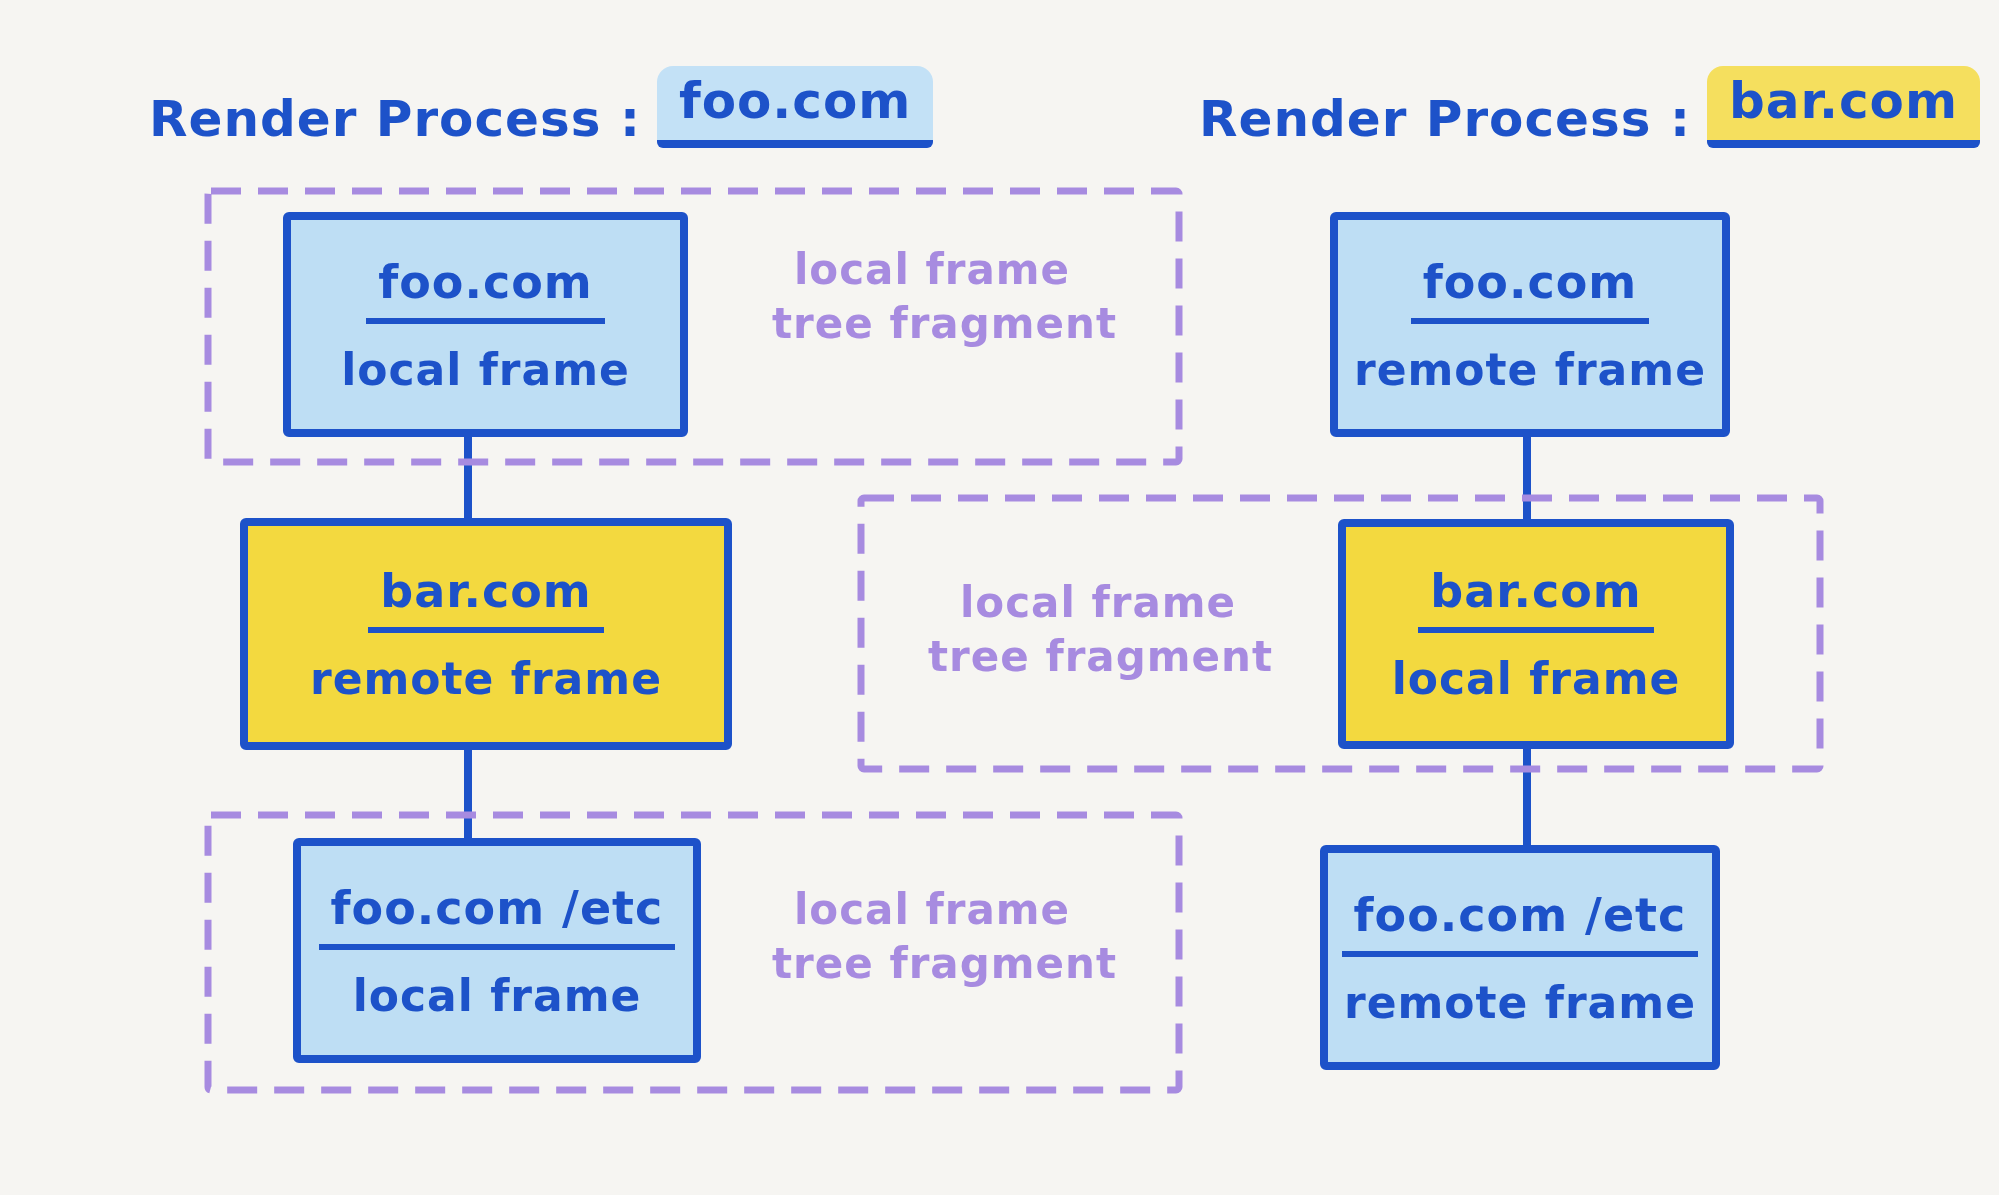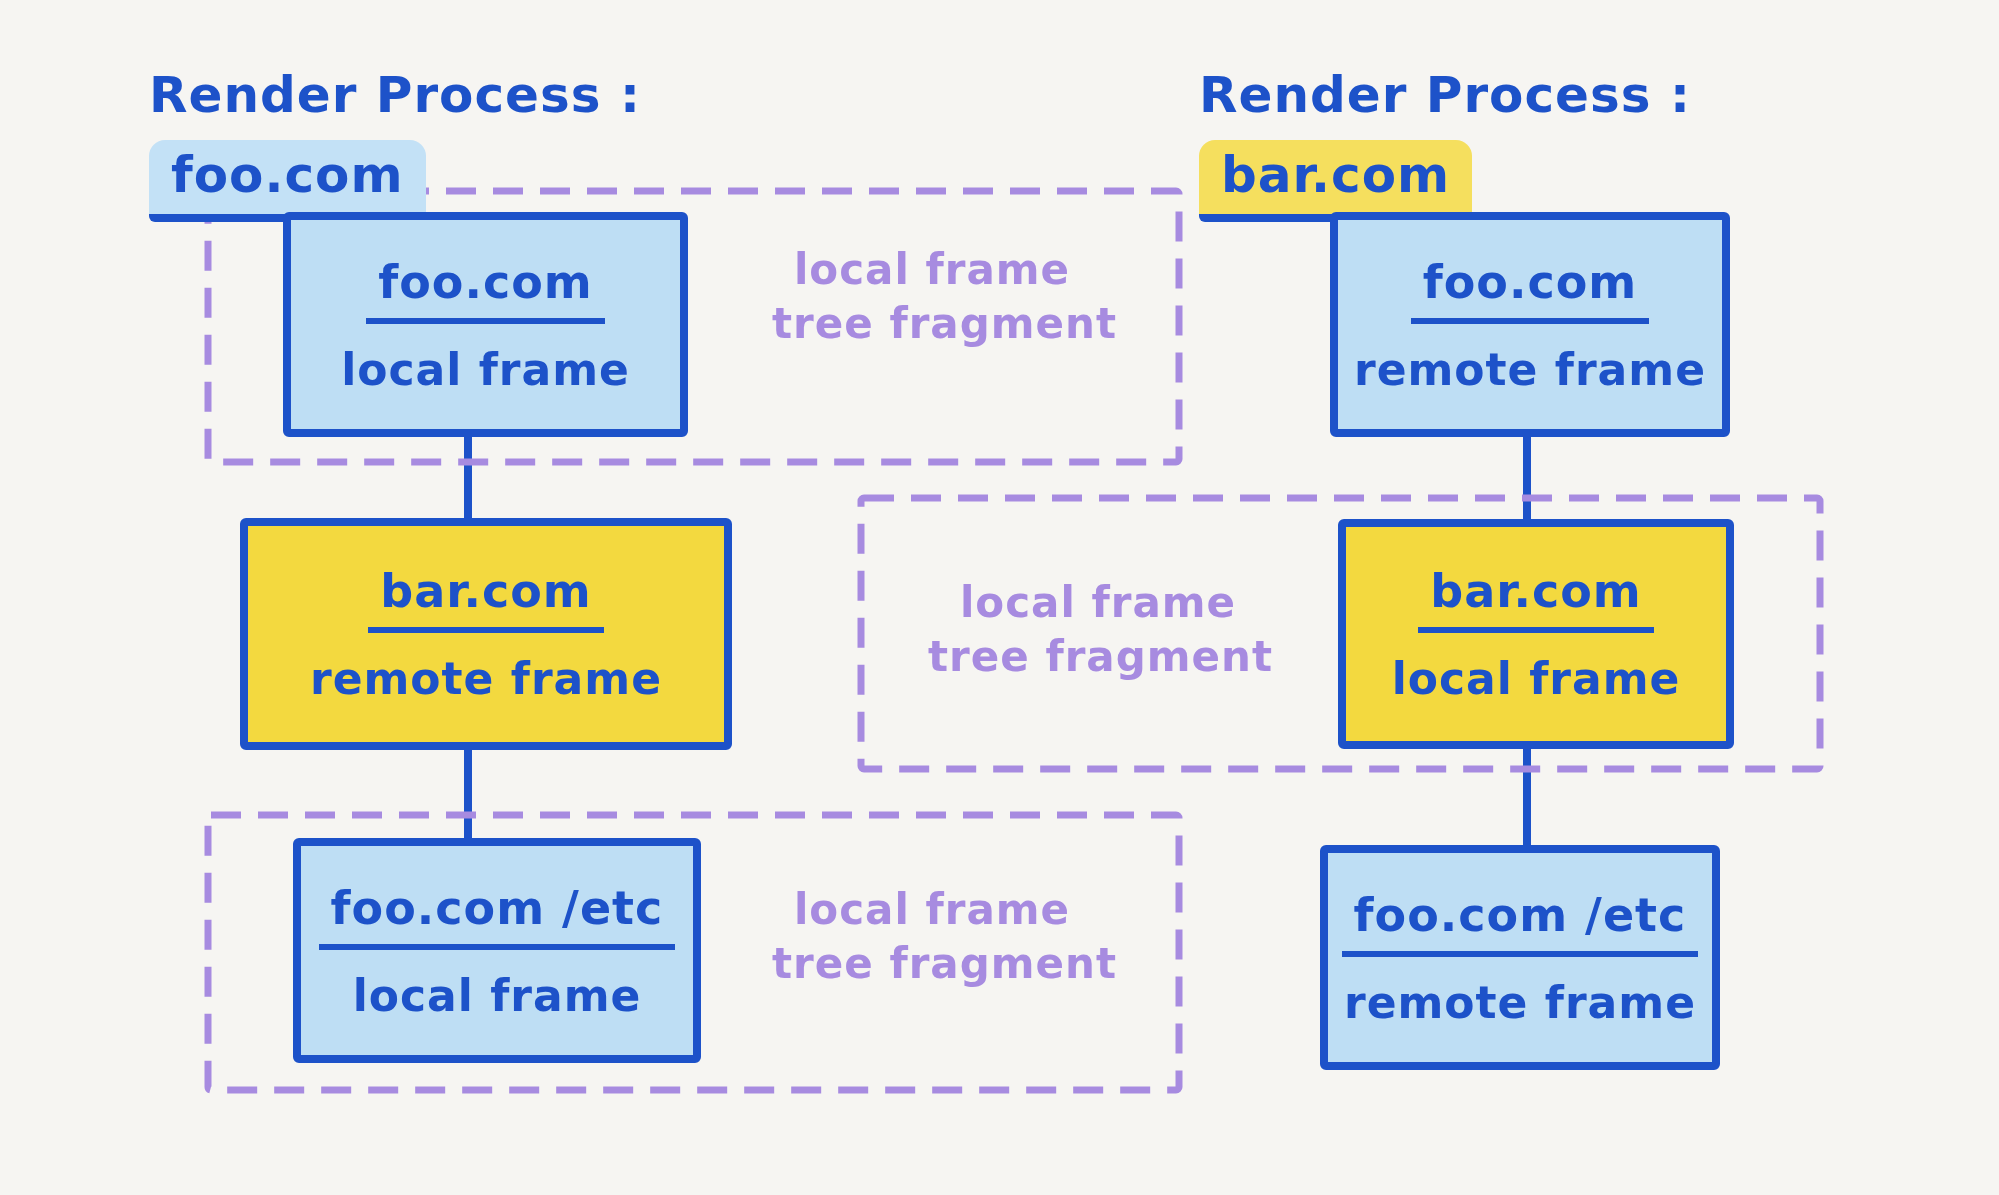--- a/index.html
+++ b/index.html
@@ -29,28 +29,27 @@
   }
   .connector {
     stroke-width: 8;
     stroke-linecap: butt;
   }
 
   
   .title {
     position: absolute;
     display: flex;
-    align-items: flex-start;
+    align-items: flex-end;
     gap: 16px;
     white-space: nowrap;
     font-size: 50px;
     font-weight: 700;
     letter-spacing: 1px;
     color: #1d52c9;
-    flex-direction: column;
   }
   .title-foo { left: 149px; top: 66px; }
   .title-bar { left: 1199px; top: 66px; }
   .hl {
     display: inline-block;
     padding: 6px 22px 10px;
     border-radius: 16px 16px 6px 6px;
     border-bottom: 8px solid #1d52c9;
   }
   .hl.variant-blue   { background: #c3e1f6; }

